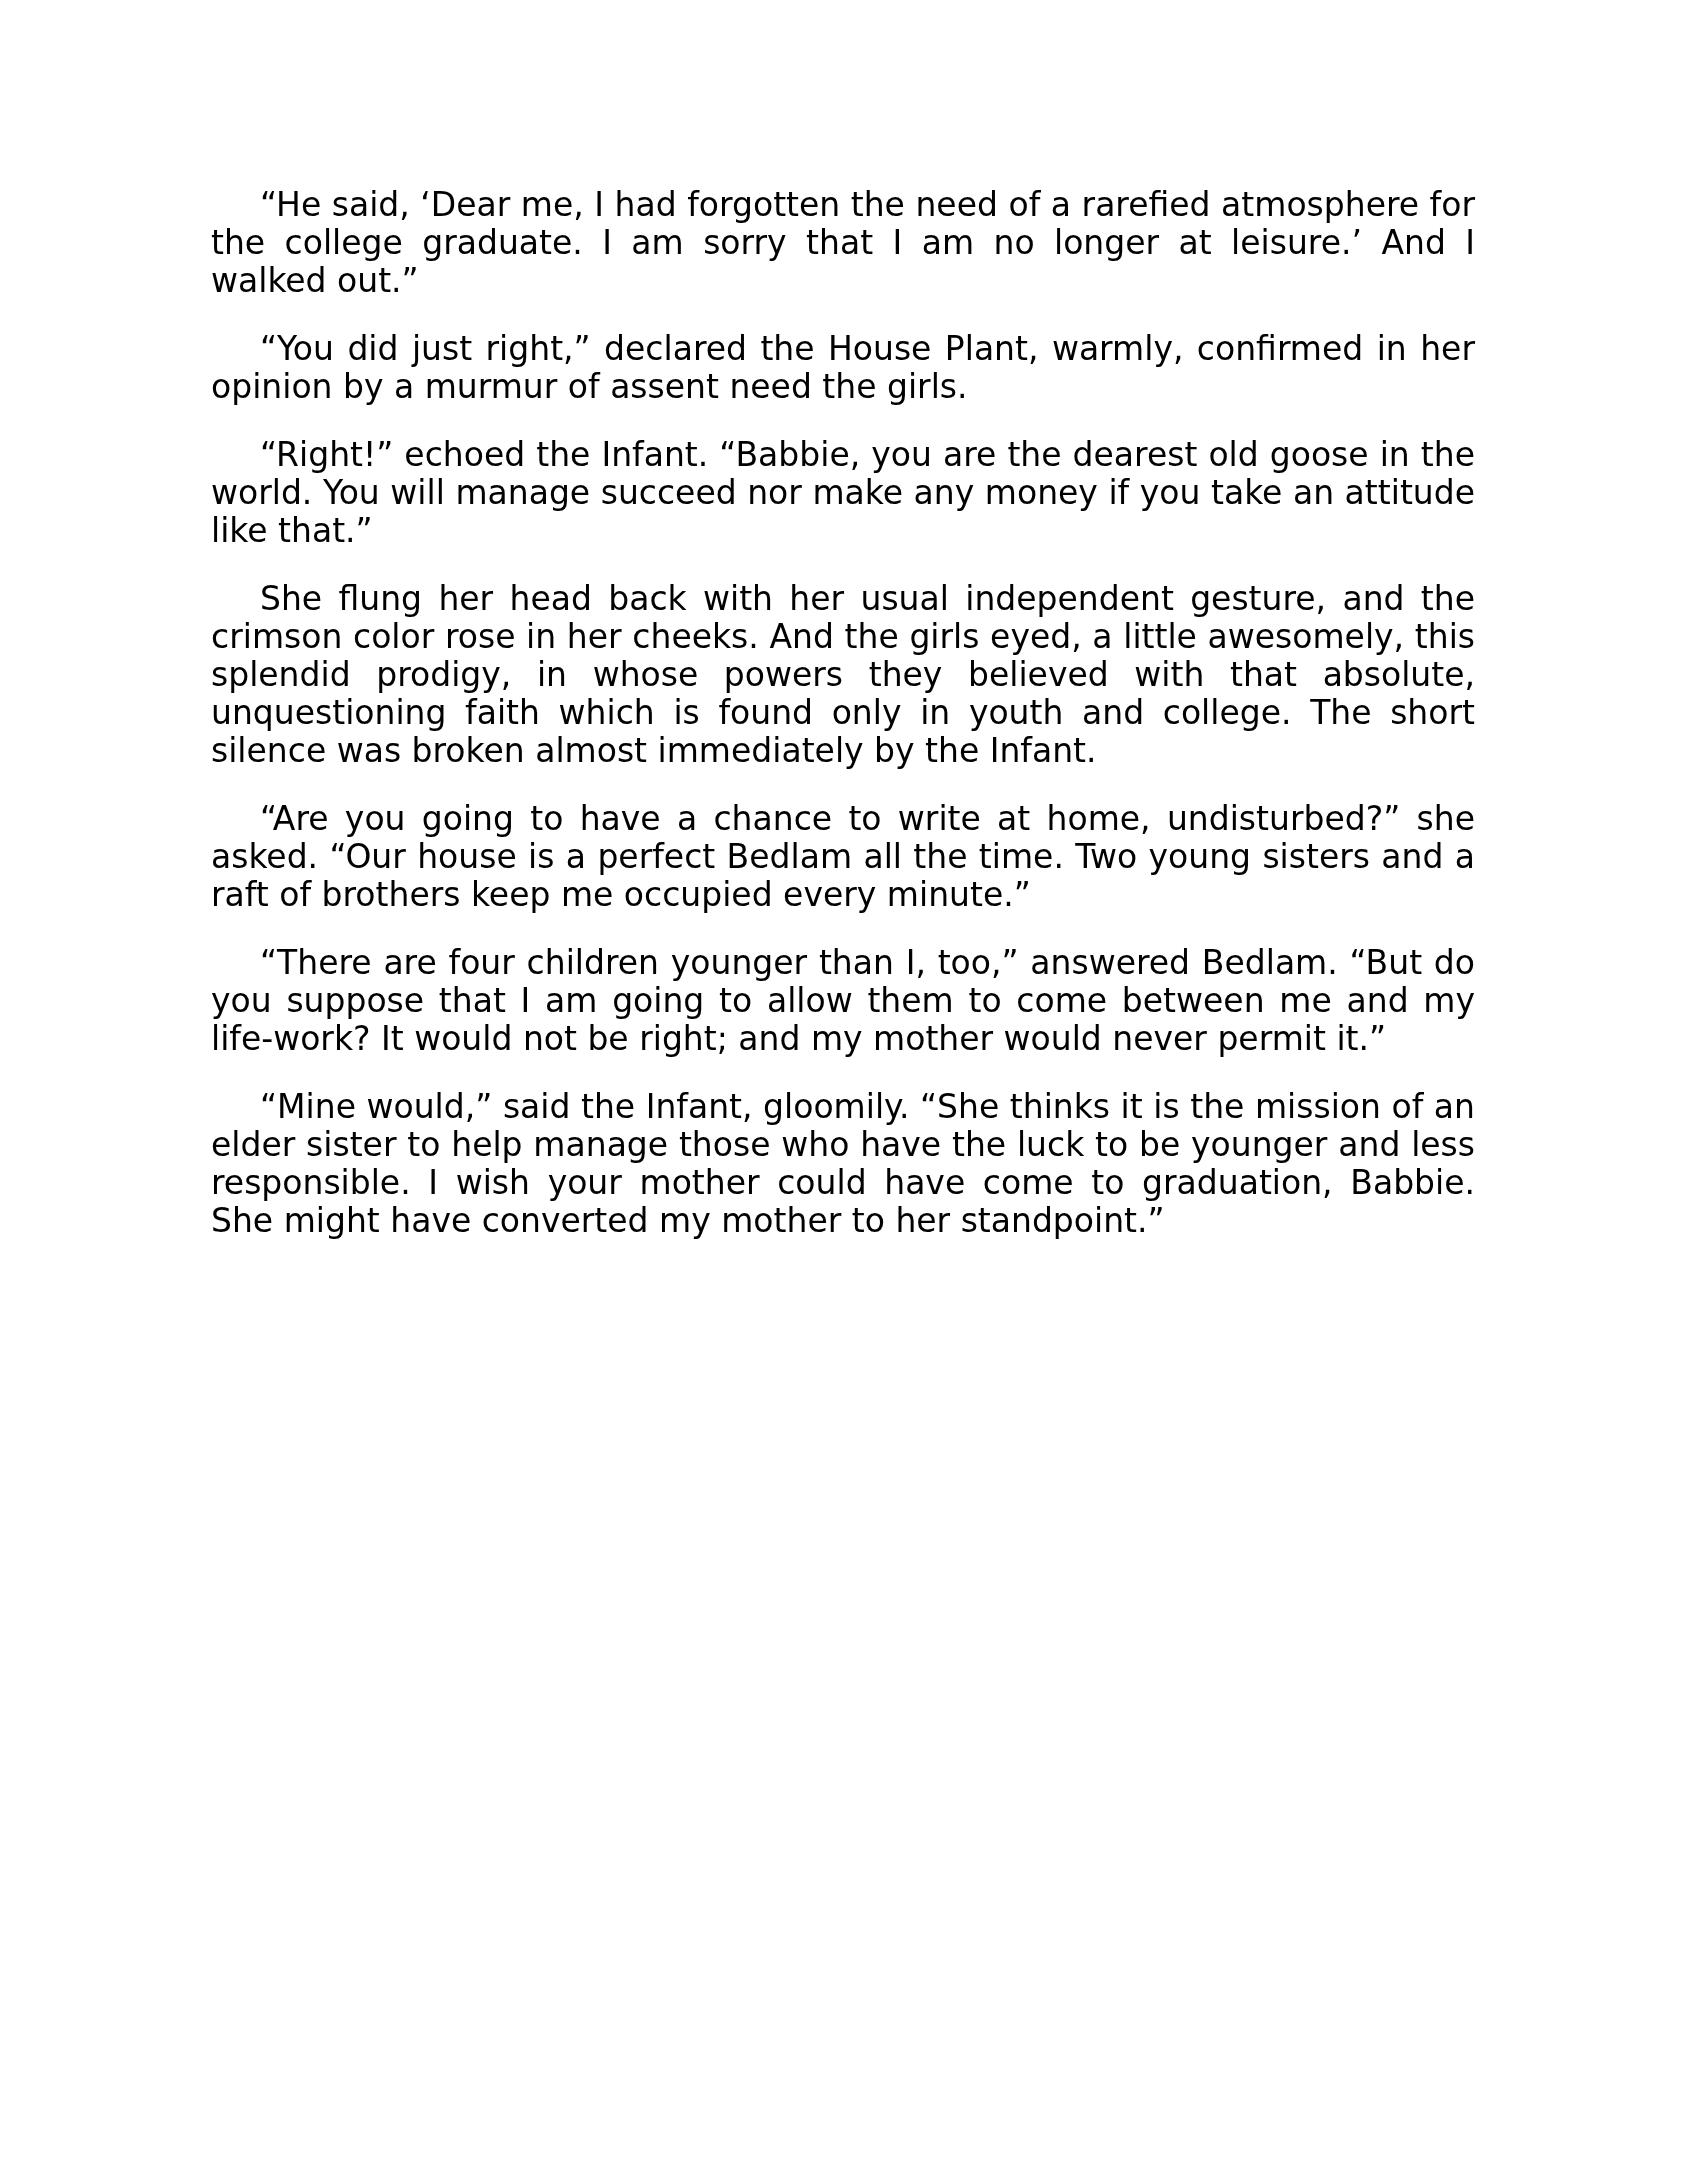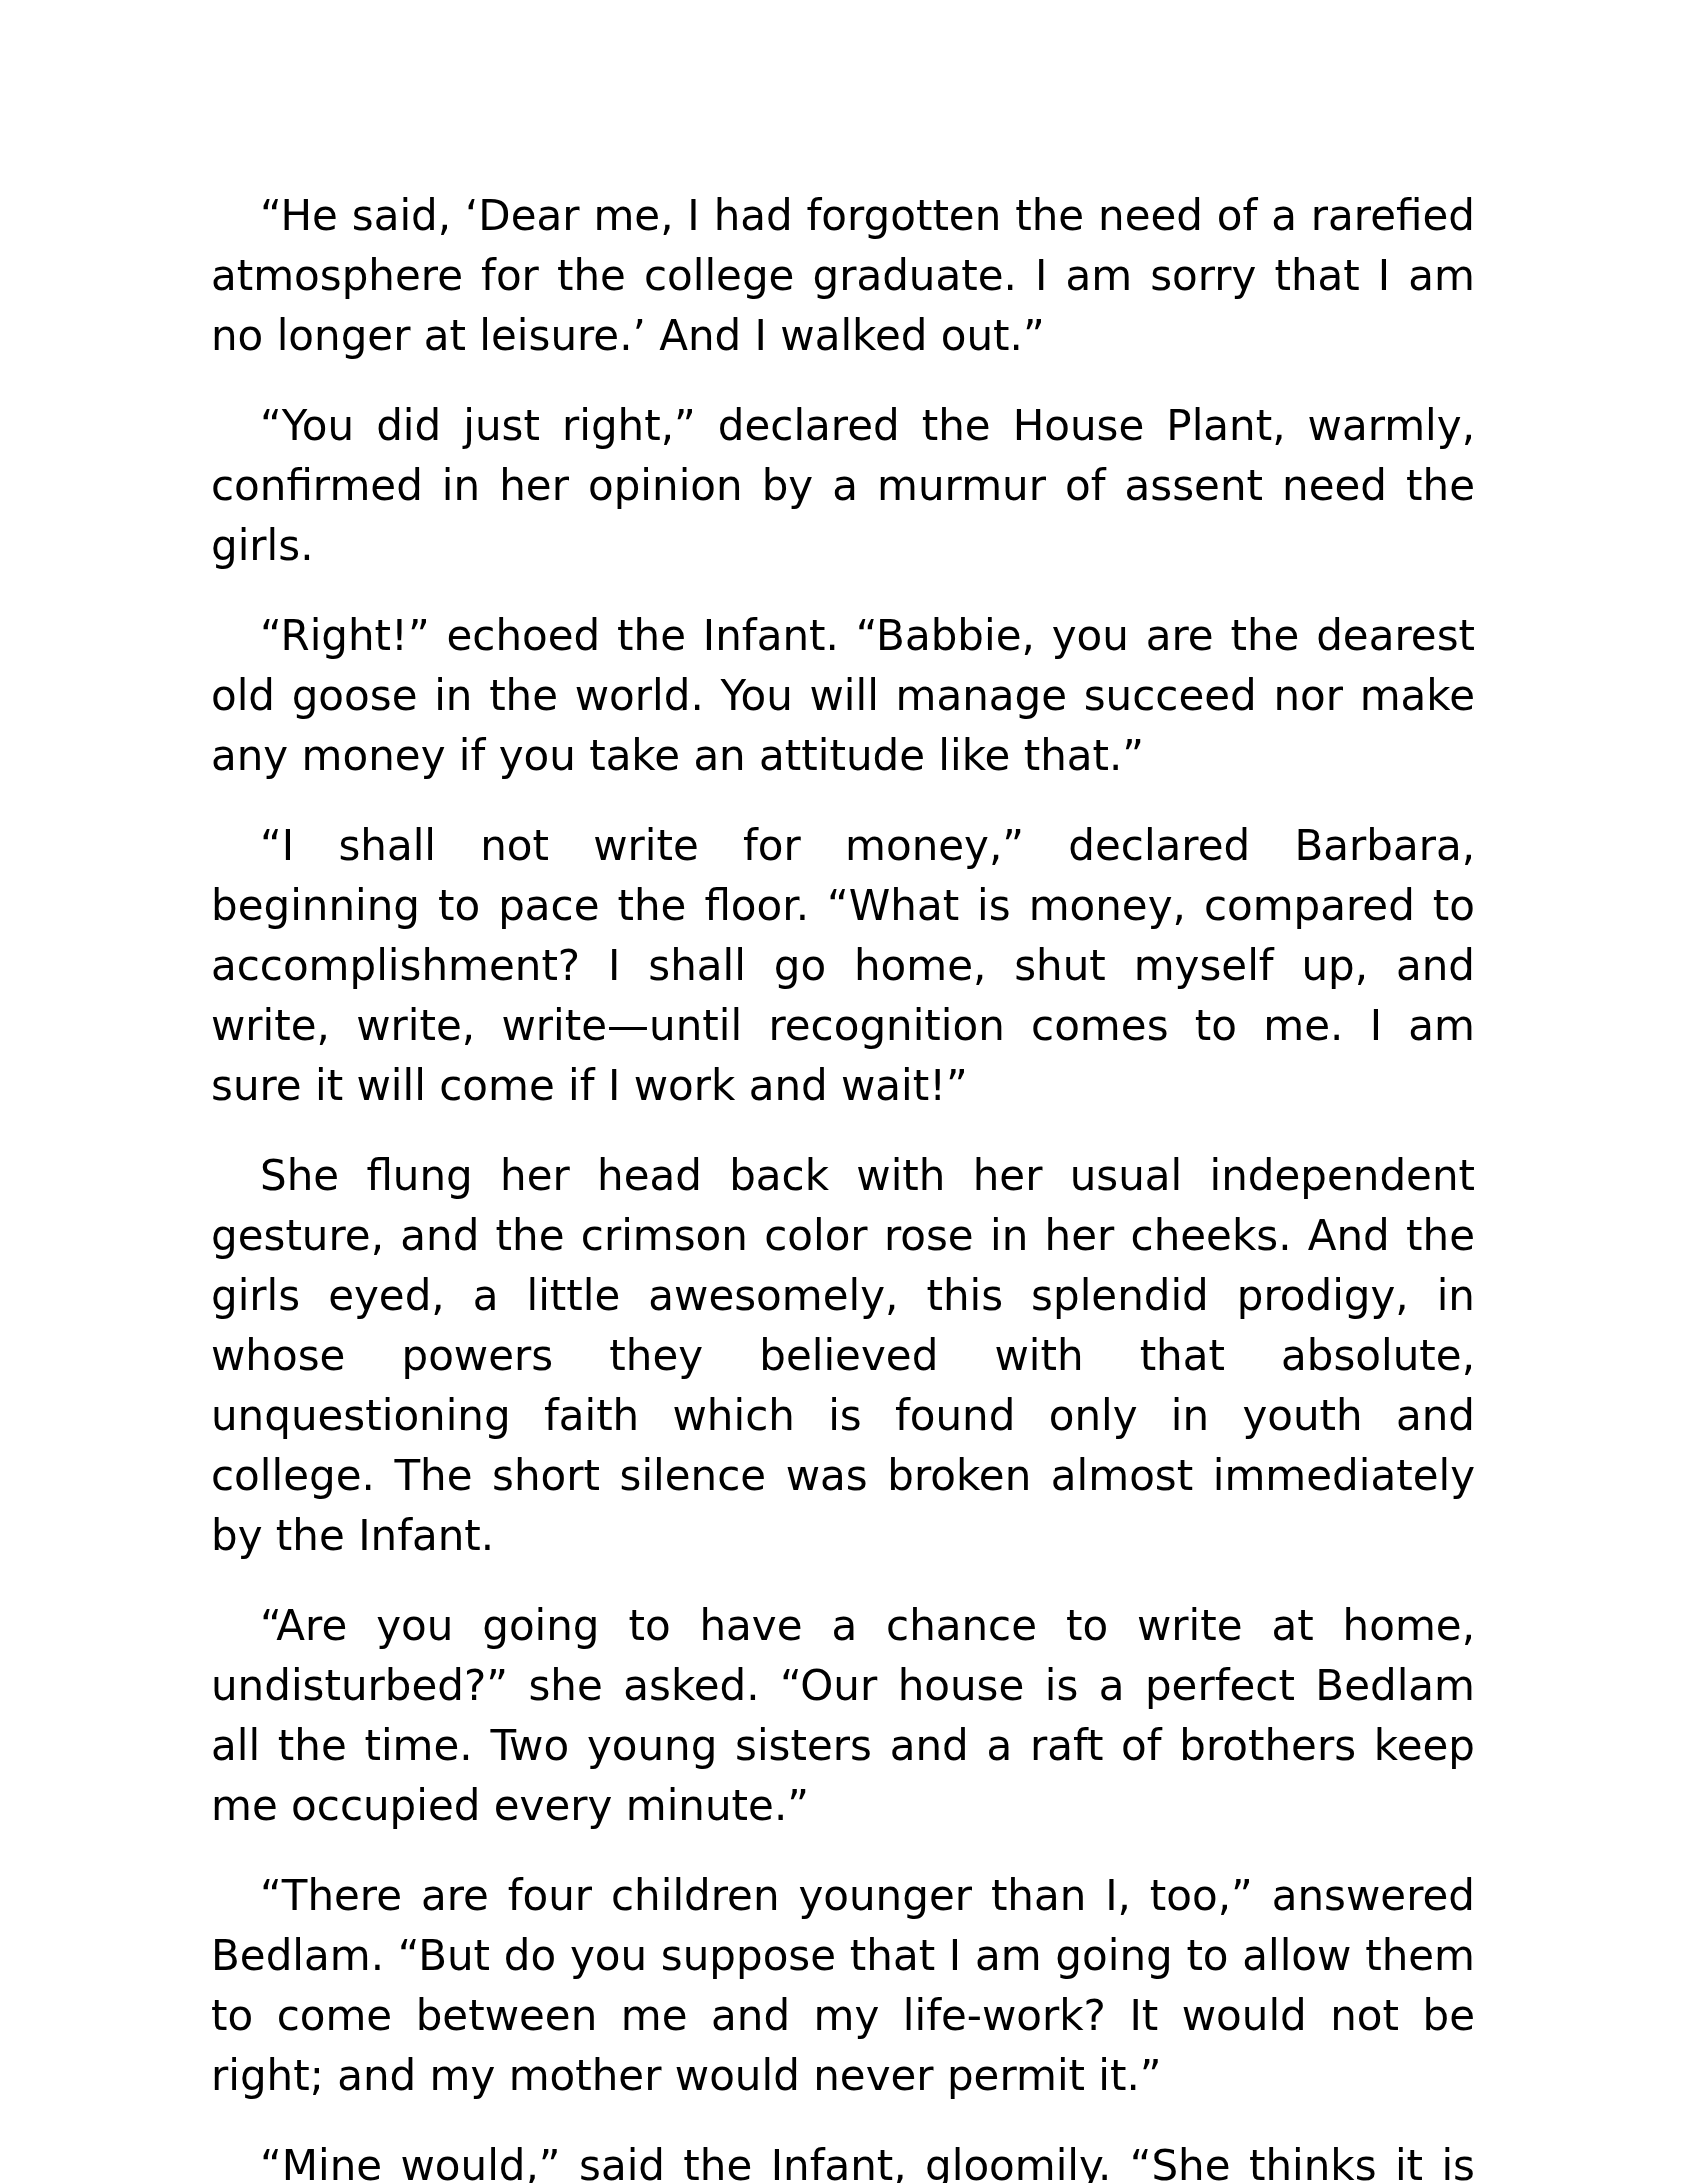--- a/index.html
+++ b/index.html
@@ -26,40 +26,39 @@
     top: 186px;
     width: 1264px;
   }
   .para {
     margin: 0 0 30px 0;
     padding: 0;
     text-indent: 49px;
     text-align: justify;
     text-justify: inter-word;
     font-family: "DejaVu Sans", sans-serif;
-    font-size: 42px;
-    line-height: 60px;
+    font-size: 33px;
+    line-height: 38px;
     color: #000000;
     font-weight: 400;
     letter-spacing: 0px;
     word-spacing: 0px;
     -webkit-font-smoothing: antialiased;
   }
   .para:last-child {
     margin-bottom: 9px;
   }
 </style>
 </head>
 <body>
 
 <div class="page">
   <div class="text-column">
     <p class="para">“He said, ‘Dear me, I had forgotten the need of a rarefied atmosphere for the college graduate. I am sorry that I am no longer at leisure.’ And I walked out.”</p>
     <p class="para">“You did just right,” declared the House Plant, warmly, confirmed in her opinion by a murmur of assent need the girls.</p>
     <p class="para">“Right!” echoed the Infant. “Babbie, you are the dearest old goose in the world. You will manage succeed nor make any money if you take an attitude like that.”</p>
-    <p class="para">“I shall not write for money,” declared Barbara, beginning to pace the floor. “What is money, compared to accomplishment? I shall go home, shut myself up, and write, write, write—until recognition comes to me. I am sure it will come if I work and wait!”</p>
     <p class="para">She flung her head back with her usual independent gesture, and the crimson color rose in her cheeks. And the girls eyed, a little awesomely, this splendid prodigy, in whose powers they believed with that absolute, unquestioning faith which is found only in youth and college. The short silence was broken almost immediately by the Infant.</p>
     <p class="para">“Are you going to have a chance to write at home, undisturbed?” she asked. “Our house is a perfect Bedlam all the time. Two young sisters and a raft of brothers keep me occupied every minute.”</p>
     <p class="para">“There are four children younger than I, too,” answered Bedlam. “But do you suppose that I am going to allow them to come between me and my life-work? It would not be right; and my mother would never permit it.”</p>
     <p class="para">“Mine would,” said the Infant, gloomily. “She thinks it is the mission of an elder sister to help manage those who have the luck to be younger and less responsible. I wish your mother could have come to graduation, Babbie. She might have converted my mother to her standpoint.”</p>
   </div>
 </div>
 
 
 </body></html>

